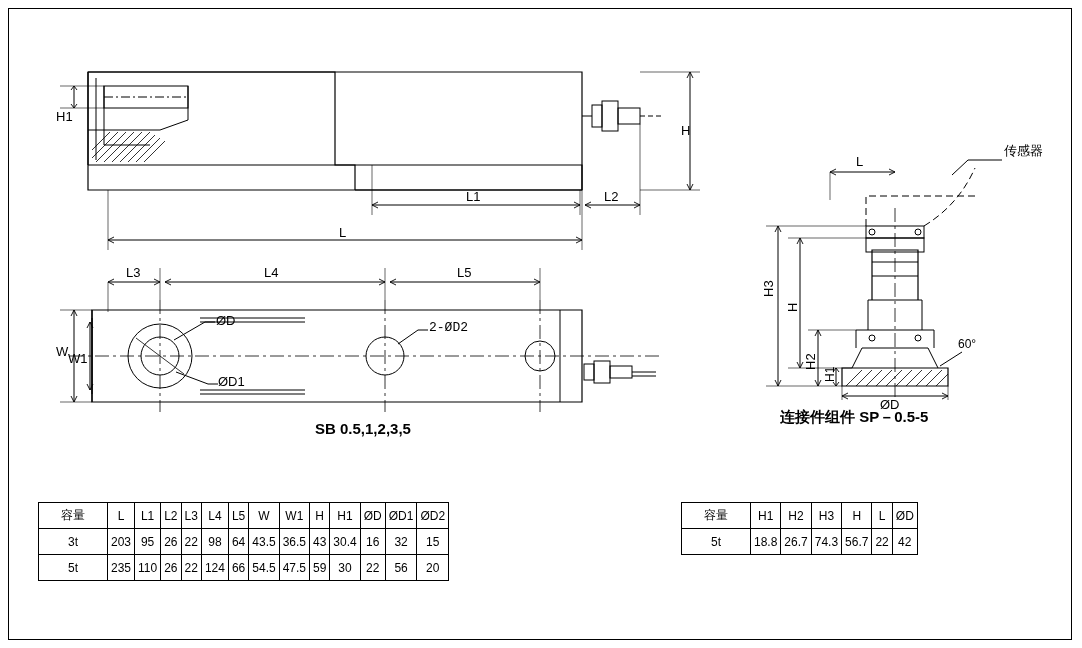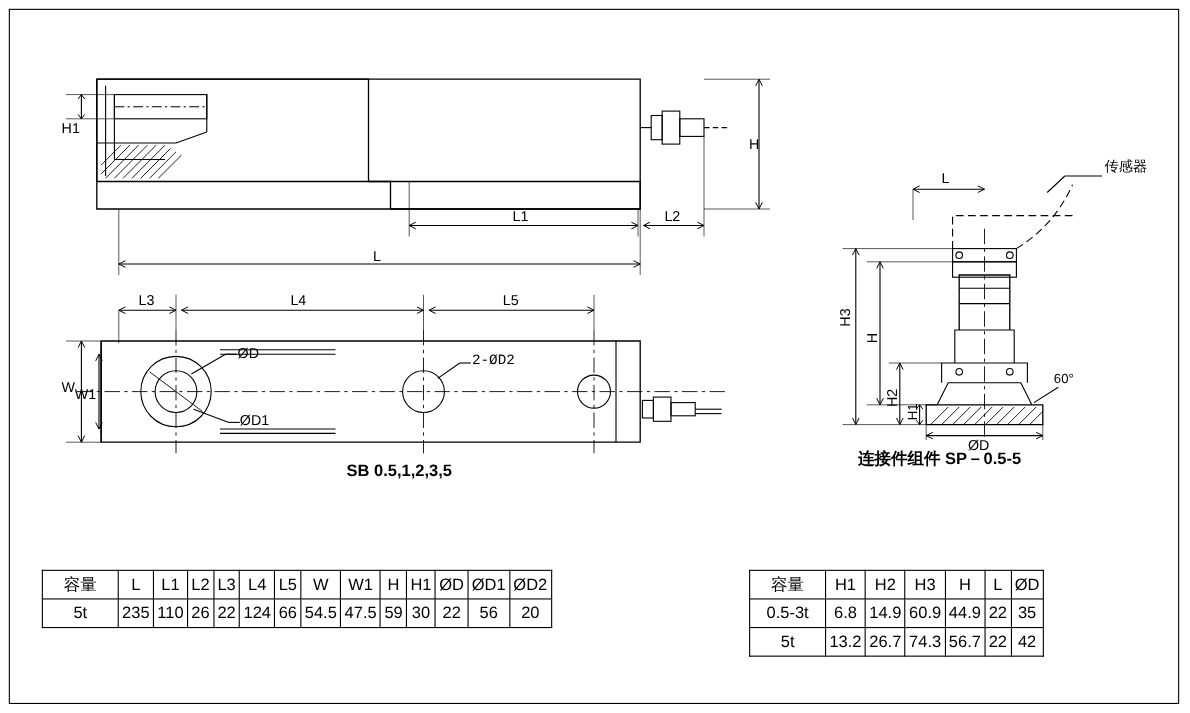--- a/index.html
+++ b/index.html
@@ -3,21 +3,21 @@
 <meta charset="utf-8">
 <style>
   html,body{margin:0;padding:0;background:#ffffff;}
   body{width:1082px;height:648px;font-family:"Liberation Sans", sans-serif;color:#000;}
   #root{position:relative;width:1082px;height:648px;overflow:hidden;}
   .frame{position:absolute;left:8px;top:8px;width:1064px;height:632px;border:1px solid #000;box-sizing:border-box;}
   svg{position:absolute;left:0;top:0;}
   .lbl{position:absolute;font-size:13px;line-height:1;white-space:nowrap;}
   .lbl.sm{font-size:12px;}
   .cap{position:absolute;font-weight:bold;font-size:15px;white-space:nowrap;}
-  table{position:absolute;border-collapse:collapse;font-size:15px;margin-top:16px;}
+  table{position:absolute;border-collapse:collapse;font-size:12px;}
   table td,table th{border:1px solid #000;text-align:center;padding:2px 3px;font-weight:normal;height:21px;}
   table th{font-weight:normal;}
   .t1{left:38px;top:502px;}
   .t2{left:681px;top:502px;}
   .t1 td:first-child,.t1 th:first-child{width:62px;}
   .t2 td:first-child,.t2 th:first-child{width:62px;}
 </style>
 </head>
 <body>
 
@@ -254,20 +254,36 @@
           <th>W1</th>
           <th>H</th>
           <th>H1</th>
           <th>ØD</th>
           <th>ØD1</th>
           <th>ØD2</th>
         </tr>
       </thead>
     <tbody id="t1b">
         <tr>
+          <td>3t</td>
+          <td>203</td>
+          <td>95</td>
+          <td>26</td>
+          <td>22</td>
+          <td>98</td>
+          <td>64</td>
+          <td>43.5</td>
+          <td>36.5</td>
+          <td>43</td>
+          <td>30.4</td>
+          <td>16</td>
+          <td>32</td>
+          <td>15</td>
+        </tr>
+        <tr>
           <td>5t</td>
           <td>235</td>
           <td>110</td>
           <td>26</td>
           <td>22</td>
           <td>124</td>
           <td>66</td>
           <td>54.5</td>
           <td>47.5</td>
           <td>59</td>
@@ -286,31 +302,22 @@
           <th>H1</th>
           <th>H2</th>
           <th>H3</th>
           <th>H</th>
           <th>L</th>
           <th>ØD</th>
         </tr>
       </thead>
     <tbody id="t2b">
         <tr>
-          <td>0.5-3t</td>
-          <td>6.8</td>
-          <td>14.9</td>
-          <td>60.9</td>
-          <td>44.9</td>
-          <td>22</td>
-          <td>35</td>
-        </tr>
-        <tr>
           <td>5t</td>
-          <td>13.2</td>
+          <td>18.8</td>
           <td>26.7</td>
           <td>74.3</td>
           <td>56.7</td>
           <td>22</td>
           <td>42</td>
         </tr>
       </tbody>
   </table>
 </div>
 

